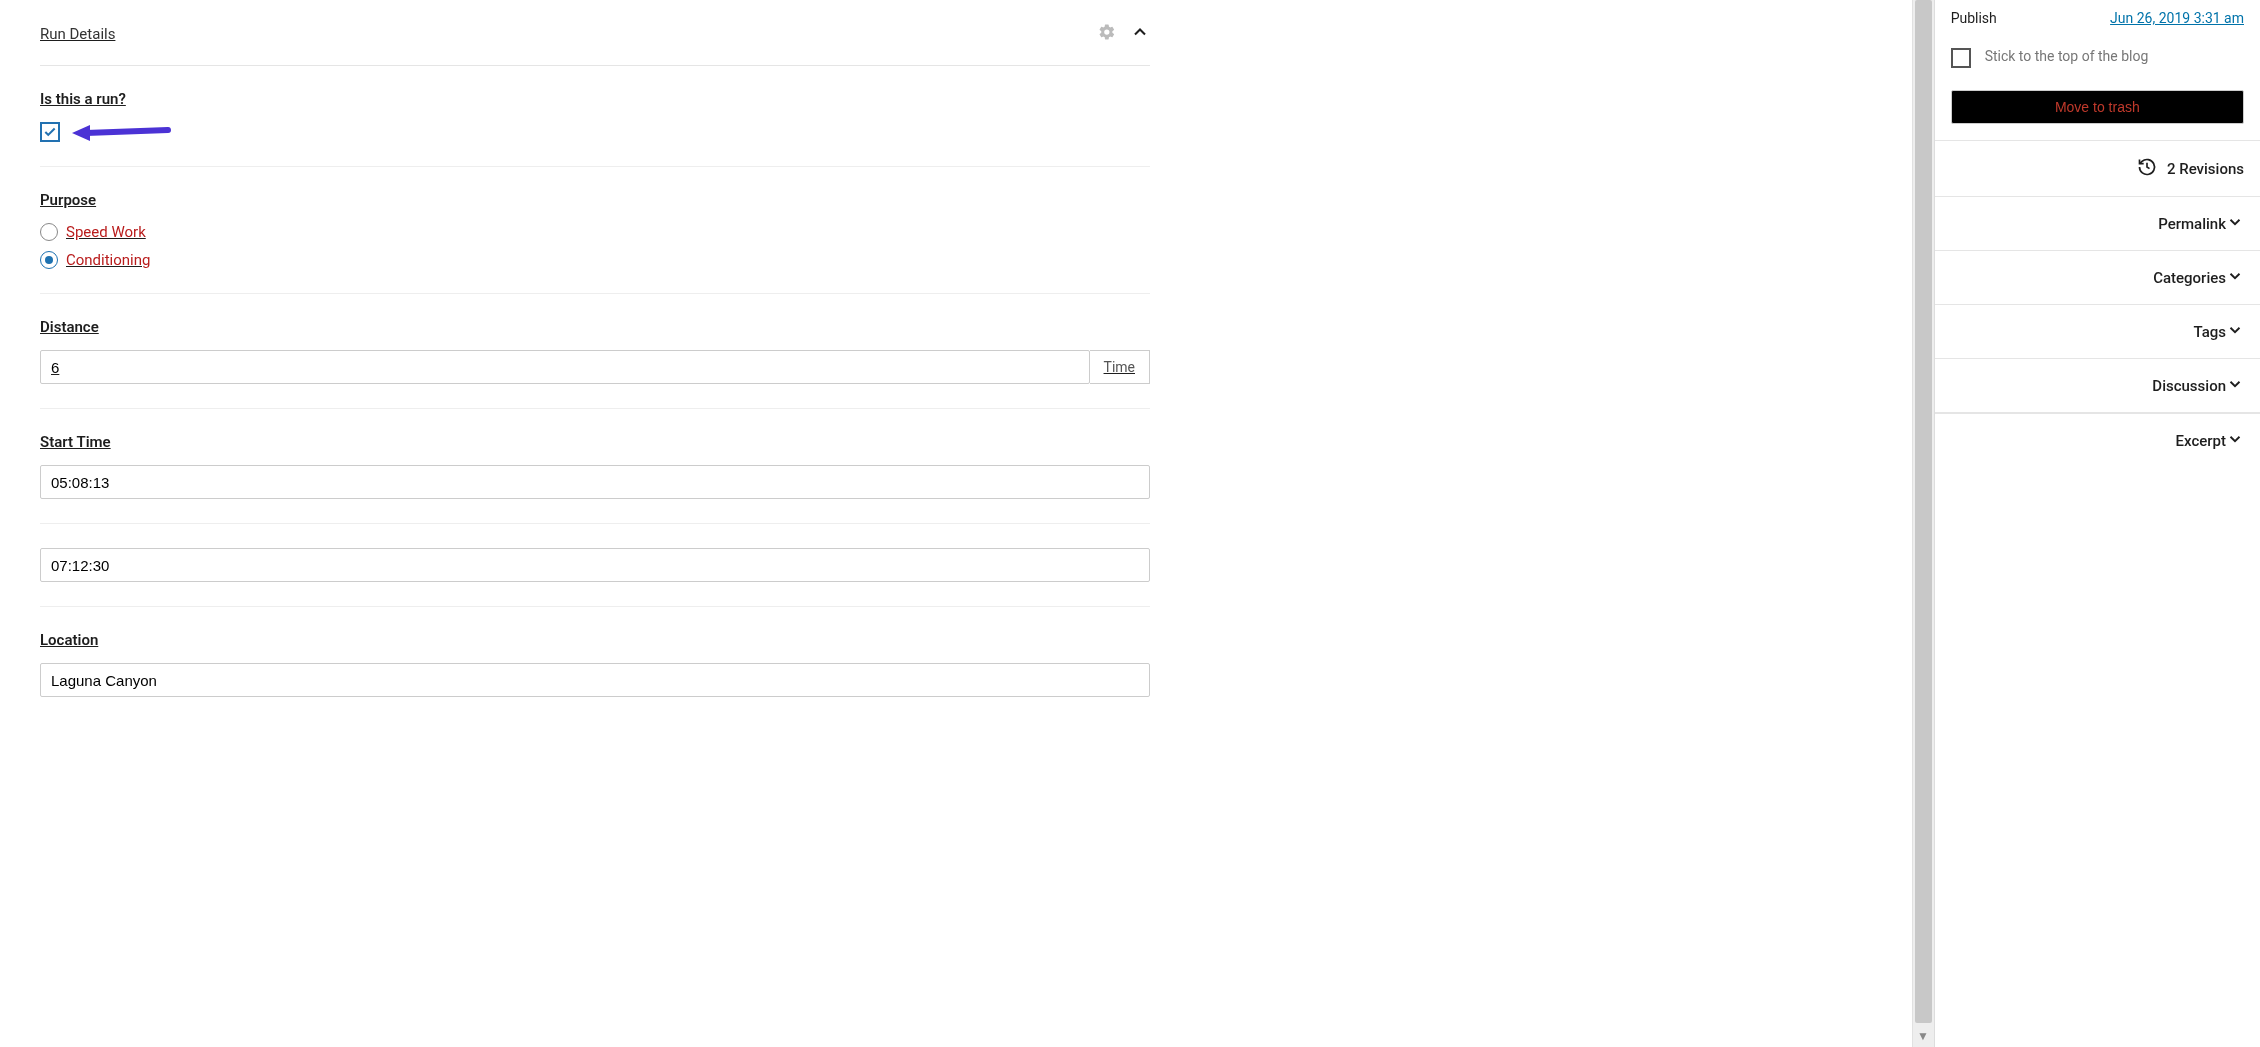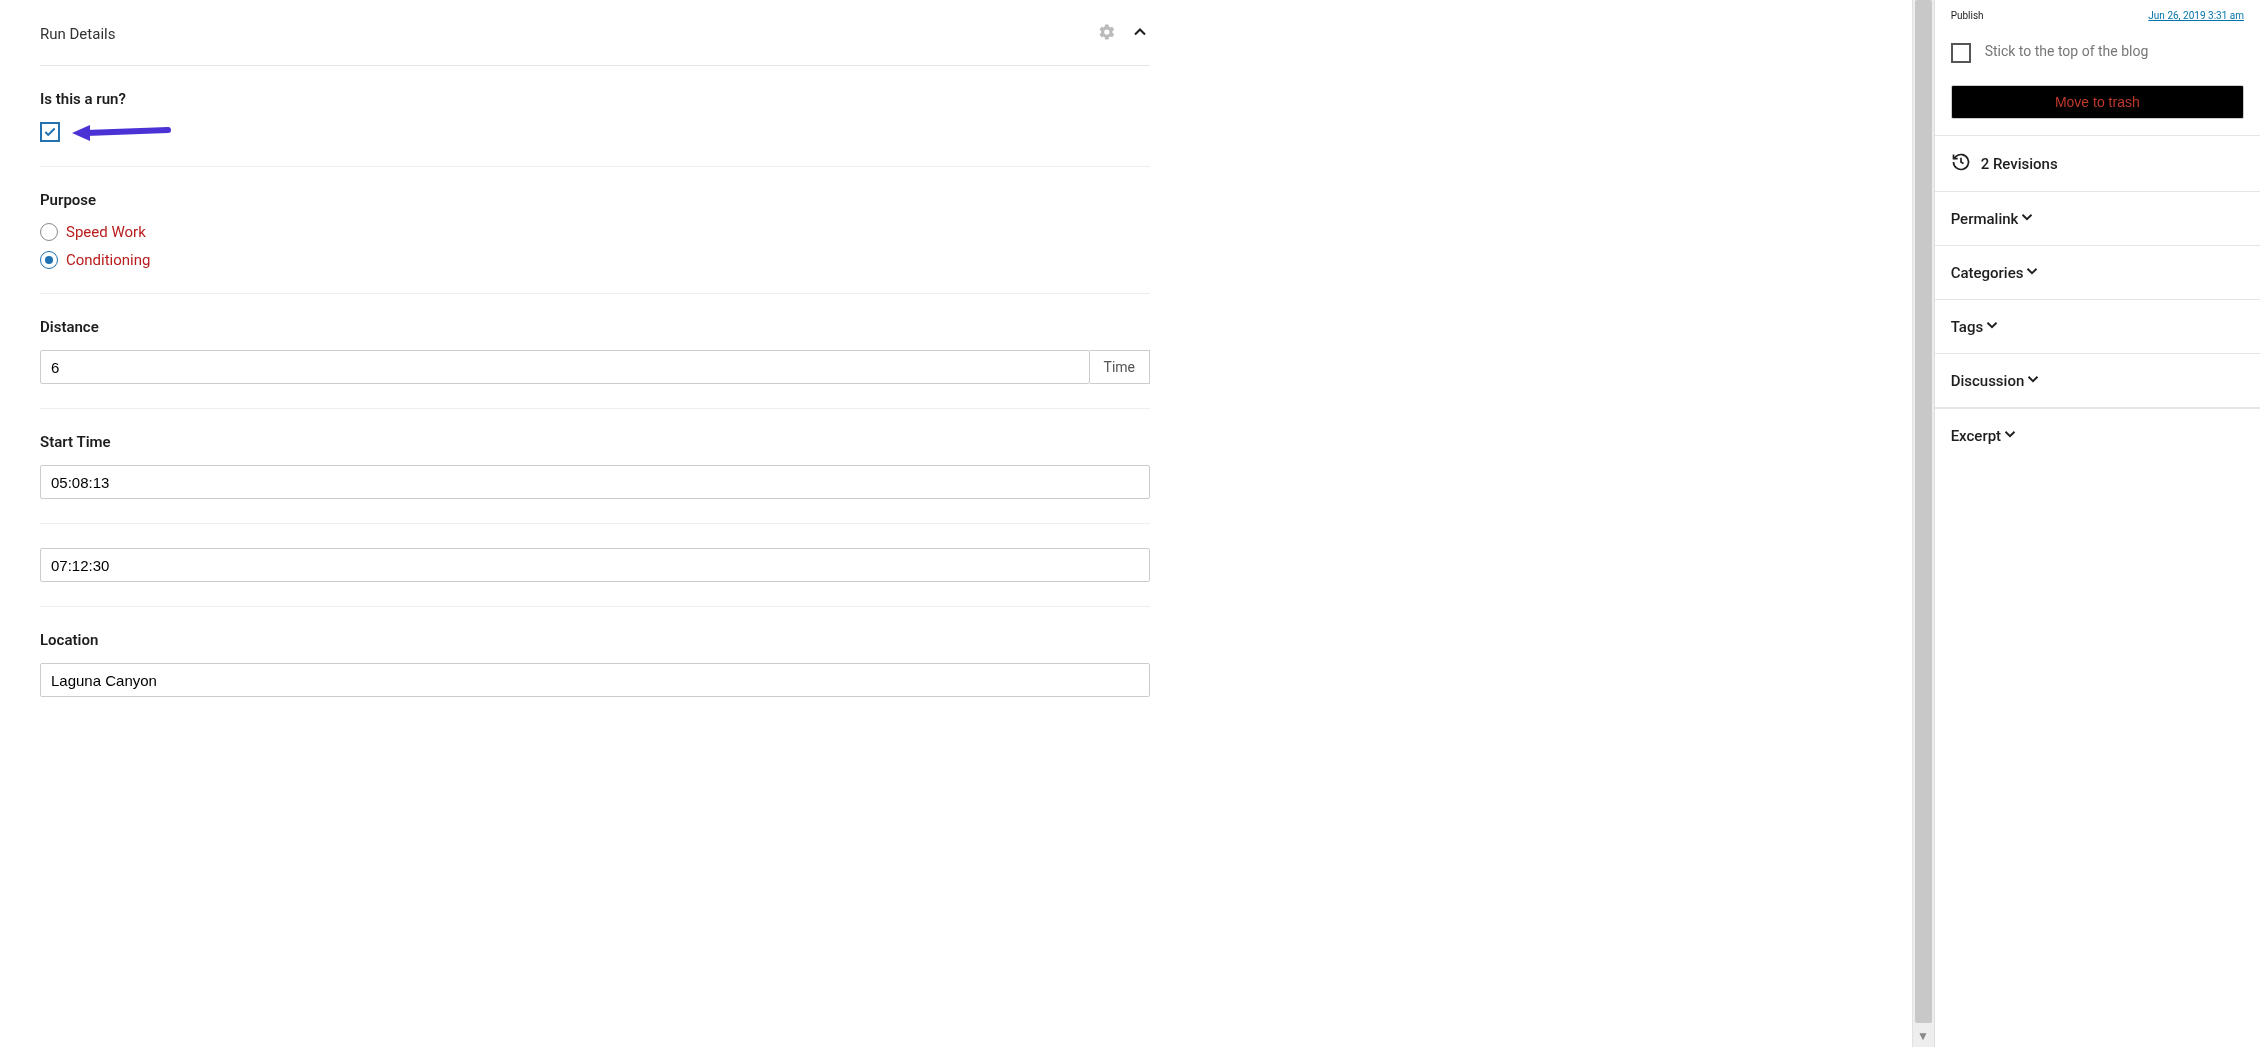--- a/index.html
+++ b/index.html
@@ -11,20 +11,21 @@
       font-family: -apple-system, BlinkMacSystemFont, "Segoe UI", Roboto, "Helvetica Neue", Arial, sans-serif;
       font-size: 14px;
       color: #1e1e1e;
       background: #fff;
       display: flex;
     }
     .main-content {
       flex: 1;
       padding: 0 0 16px 0;
       overflow-y: auto;
+      text-decoration: underline;
     }
     .panel-container {
       padding: 0 40px 20px 40px;
       max-width: 1190px;
     }
     .panel-header {
       display: flex;
       align-items: center;
       justify-content: space-between;
       padding: 22px 0 20px 0;
@@ -147,21 +148,21 @@
     }
     .sidebar-with-scroll {
       display: flex;
       width: 348px;
     }
     .sidebar-row {
       display: flex;
       align-items: center;
       justify-content: space-between;
       padding: 10px 16px 6px 16px;
-      font-size: 10px;
+      font-size: 14px;
     }
     .publish-label {
       color: #1e1e1e;
     }
     .publish-link {
       color: #0073aa;
       text-decoration: underline;
       cursor: pointer;
     }
     .stick-row {
@@ -189,21 +190,21 @@
       font-size: 14px;
       width: calc(100% - 32px);
       cursor: pointer;
       border-radius: 2px;
     }
     .side-block {
       border-top: 1px solid #e5e5e5;
       padding: 16px;
       display: flex;
       align-items: center;
-      justify-content: flex-start;
+      justify-content: flex-end;
       cursor: pointer;
     }
     .side-block-label {
       font-size: 15px;
       font-weight: 500;
       color: #1e1e1e;
     }
     .revisions-row {
       display: flex;
       align-items: center;

